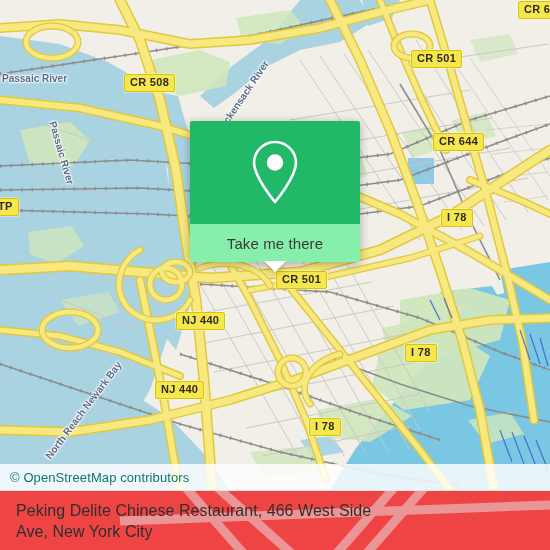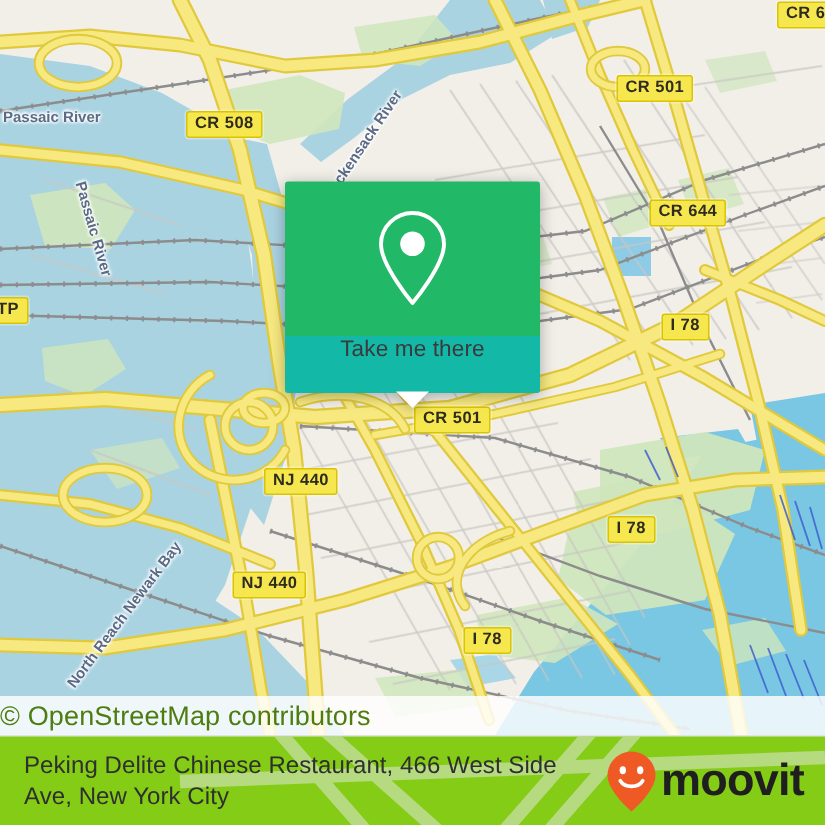--- a/index.html
+++ b/index.html
@@ -55,23 +55,23 @@
     filter: drop-shadow(0 2px 5px rgba(0,0,0,.30));
   }
   #popup-head {
     height: 103px;
     background: #21b868;
     border-radius: 2px 2px 0 0;
     display: flex; align-items: center; justify-content: center;
   }
   #popup-foot {
     height: 38px;
-    background: #14b8a6;
+    background: #86efac;
     border-radius: 0 0 2px 2px;
-    display: flex; justify-content: center;
+    display: flex; align-items: center; justify-content: center;
     position: relative;
   }
   #popup-label {
     font-size: 15px;
     color: #3a3a3a;
     letter-spacing: .1px;
   }
   #popup-tail {
     position: absolute;
     left: 50%; bottom: -10px;
@@ -84,31 +84,32 @@
 
   
   #attrib {
     position: absolute;
     left: 0; top: 464px;
     width: 550px; height: 26px;
     background: rgba(255,255,255,.82);
     display: flex; align-items: center;
   }
   #attrib-text {
-    font-size: 18px;
-    color: #4d7c0f;
+    font-size: 13px;
+    color: #0f766e;
+    padding-left: 10px;
     letter-spacing: .1px;
   }
 
   
   #footer {
     position: absolute;
     left: 0; top: 490px;
     width: 550px; height: 60px;
-    background: #84cc16;
+    background: #ef4444;
     border-top: 1px solid #e3e3e3;
     display: flex; align-items: center; justify-content: space-between;
     padding: 0 14px 0 16px;
     overflow: hidden;
   }
   #footer-watermark {
     position: absolute; left: 0; top: 0; width: 550px; height: 60px;
     pointer-events: none; opacity: .5;
   }
   #footer-title {
@@ -364,24 +365,15 @@
     <svg id="footer-watermark" viewBox="0 0 550 60">
       <g stroke="#e8e8e8" stroke-width="9" fill="none">
         <path d="M 180 -10 L 250 70"></path>
         <path d="M 210 -10 L 300 70"></path>
         <path d="M 400 -10 L 330 70"></path>
         <path d="M 430 -10 L 360 70"></path>
         <path d="M 120 30 L 550 14"></path>
       </g>
     </svg>
     <div id="footer-title">Peking Delite Chinese Restaurant, 466 West Side Ave, New York City</div>
-    <div id="logo">
-      <svg width="34" height="42" viewBox="0 0 34 42">
-        <path d="M17 1 C8.2 1 1 8.2 1 17 C1 27.5 17 41 17 41 C17 41 33 27.5 33 17 C33 8.2 25.8 1 17 1 Z" fill="#ef5a24"></path>
-        <ellipse cx="11.2" cy="13.5" rx="2.1" ry="2.6" fill="#ffffff"></ellipse>
-        <ellipse cx="22.8" cy="13.5" rx="2.1" ry="2.6" fill="#ffffff"></ellipse>
-        <path d="M 9.5 20.5 C 12.5 25.5 21.5 25.5 24.5 20.5" fill="none" stroke="#ffffff" stroke-width="2.4" stroke-linecap="round"></path>
-      </svg>
-      <span id="logo-text">moovit</span>
-    </div>
   </div>
 
 </div>
 
 </body></html>

